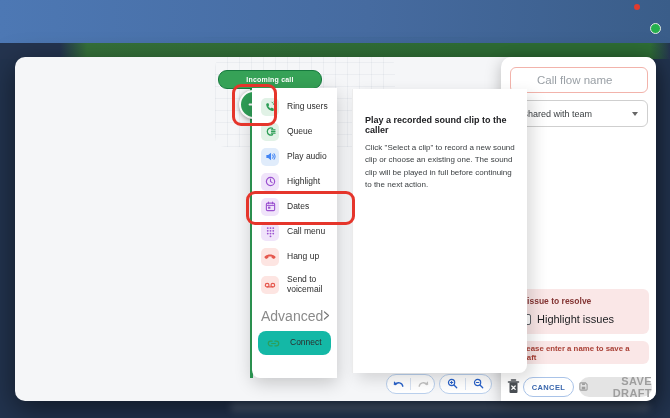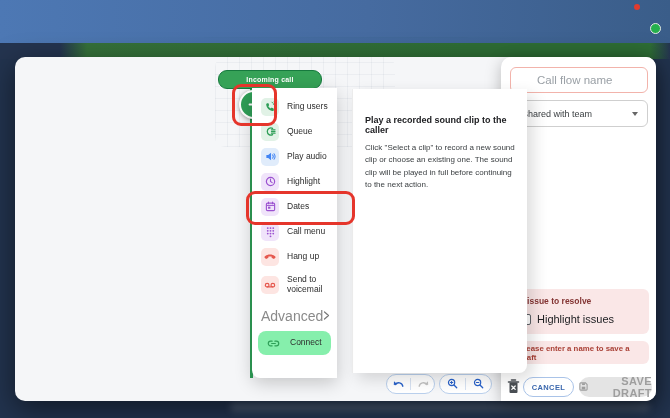--- a/index.html
+++ b/index.html
@@ -71,21 +71,21 @@
     justify-content:center;flex:none;}
   .mlabel{font-size:8.5px;color:#2d2d2d;font-weight:500;line-height:1.15;width:56px;}
   .t-green .micon{background:#e1f2e6;color:#2e9e57;}
   .t-blue  .micon{background:#e0ecfb;color:#4285f4;}
   .t-purple .micon{background:#f0e4fa;color:#9b51d0;}
   .t-red   .micon{background:#fde5e2;color:#e5584e;}
   .advrow{display:flex;align-items:center;justify-content:space-between;
     height:22px;padding:0 9px;margin-top:4px;}
   .advtext{font-size:14px;color:#8a8a8a;}
   .chev{color:#777;font-size:10px;}
-  .connectrow{margin:4px 6px 0 6px;height:24px;background:#86efac;border-radius:8px;
+  .connectrow{margin:4px 6px 0 6px;height:24px;background:#14b8a6;border-radius:8px;
     display:flex;align-items:center;gap:8px;padding-left:6px;color:#2e9e57;}
   .connectrow .mlabel{width:auto;}
 
   
   .tooltip{left:352px;top:89px;width:175px;height:284px;background:#fff;z-index:19;
     border-left:1px solid #ececec;box-shadow:6px 6px 16px rgba(0,0,0,.14);
     border-radius:0 0 8px 0;padding:26px 12px;box-sizing:border-box;}
   .tt-title{font-size:9px;font-weight:bold;color:#202124;margin-bottom:7px;}
   .tt-body{font-size:8px;color:#3c4043;line-height:1.55;}
 

